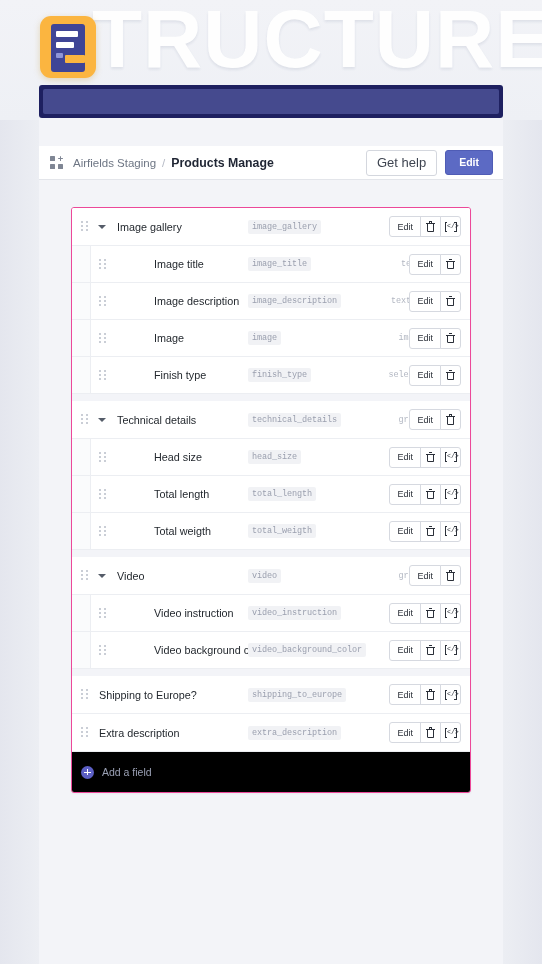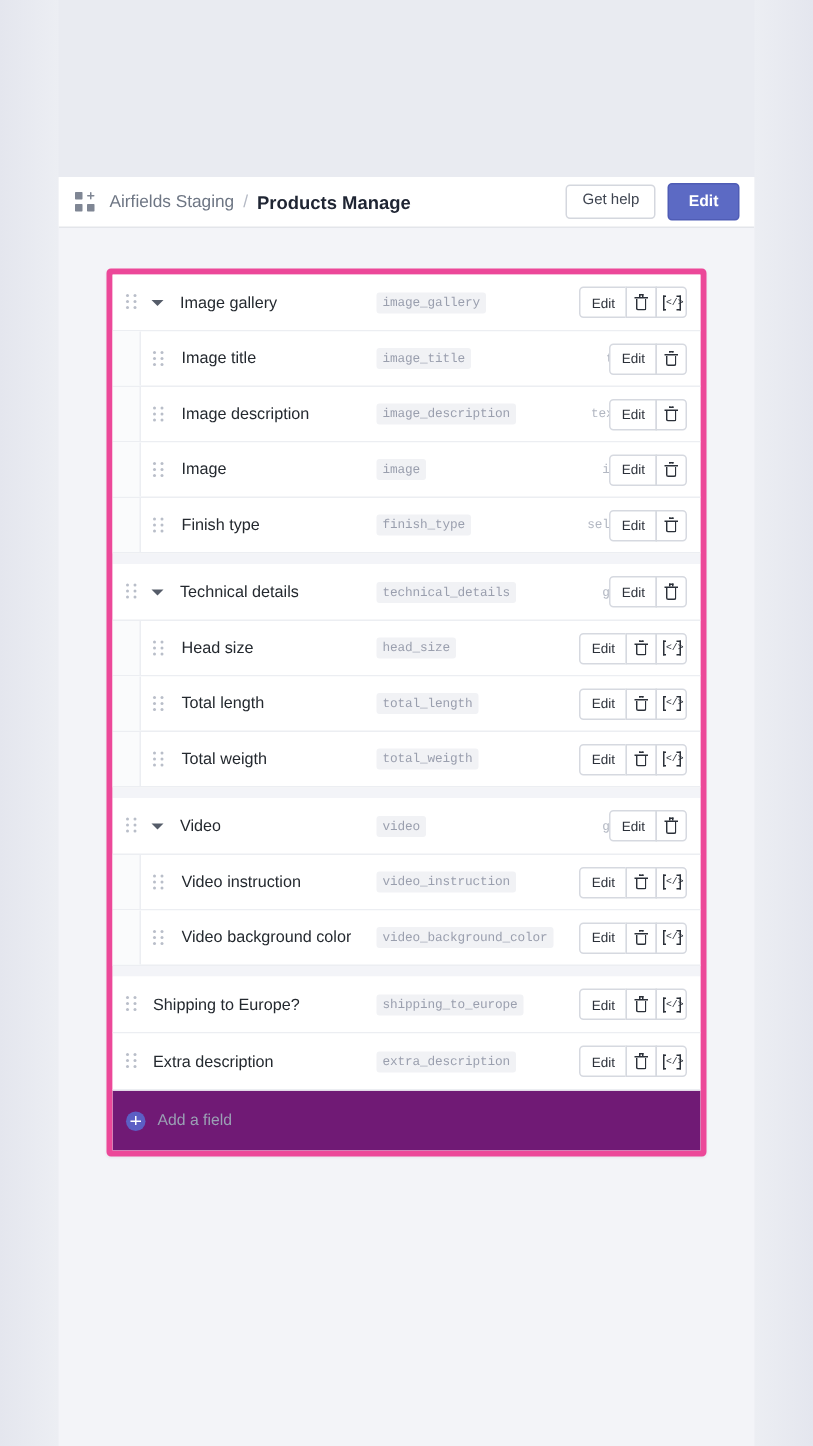--- a/index.html
+++ b/index.html
@@ -99,20 +99,21 @@
     overflow: hidden;
   }
 
   .topbar {
     height: 34px;
     background: #ffffff;
     border-bottom: 1px solid #e3e5ea;
     display: flex;
     align-items: center;
     padding: 0 10px 0 11px;
+    margin-top: 28px;
   }
 
   .bc-icon { width: 15px; height: 14px; position: relative; flex: 0 0 auto; margin-right: 8px; }
   .bc-icon i {
     position: absolute;
     background: #7f8694;
     width: 5px; height: 5px;
     border-radius: .5px;
   }
   .bc-icon i.a { left: 0;  top: 0; }
@@ -121,21 +122,21 @@
   .bc-icon i.p1 { left: 8px;  top: 2px; width: 5px; height: 1.4px; }
   .bc-icon i.p2 { left: 9.8px; top: 0px; width: 1.4px; height: 5px; }
 
   .bc-parent { font-size: 11.5px; color: #6e7684; }
   .bc-sep    { font-size: 11.5px; color: #b4b9c4; margin: 0 6px; }
   .bc-current{ font-size: 12.3px; color: #1f2533; font-weight: 700; }
 
   .topbar-spacer { flex: 1 1 auto; }
 
   .btn-ghost {
-    font-size: 10px;
+    font-size: 13px;
     color: #3e4450;
     background: #ffffff;
     border: 1px solid #d4d7de;
     border-radius: 3px;
     padding: 5px 10px 6px;
     line-height: 1;
     cursor: pointer;
   }
   .btn-primary {
     font-size: 10.5px;
@@ -152,38 +153,39 @@
 
   
   .content {
     padding: 27px 32px 0 32px;
     height: 812px;
     overflow: hidden;
   }
 
   .card {
     background: #ffffff;
-    border: 4px solid #ec4899;
+    border: 1px solid #ec4899;
     border-radius: 3px;
     box-shadow: 0 1px 2px rgba(30,40,70,.05);
     overflow: hidden;
   }
 
   
   .row {
     display: flex;
     align-items: center;
     height: 37px;
     background: #ffffff;
     border-bottom: 1px solid #eceef2;
     position: relative;
   }
   .row.child {
     padding-left: 18px;
     background: #ffffff;
+    gap: 36px;
   }
   .row.child::before {
     content: "";
     position: absolute;
     left: 0; top: 0; bottom: 0;
     width: 18px;
     background: #fafbfc;
     border-right: 1px solid #eceef2;
   }
   .row.parent { height: 38px; }
@@ -302,21 +304,21 @@
   
   .add-row {
     display: flex;
     align-items: center;
     height: 38px;
     padding-left: 27px;
     background: #f1f1f9;
     border-bottom: 1px solid #eceef2;
   }
   .add-row.plain {
-    background: #701a75;
+    background: #000000;
     padding-left: 9px;
     border-bottom: none;
     height: 40px;
   }
   .plus {
     width: 13px; height: 13px;
     border-radius: 50%;
     background: #5c5fc4;
     position: relative;
     flex: 0 0 auto;
@@ -348,20 +350,34 @@
   .edge-r { right: 0; background: linear-gradient(270deg,#e4e6ee 0%, #eceef3 100%); }
 </style>
 </head>
 <body>
 
 <div id="root">
 
   <div class="edge-l"></div>
   <div class="edge-r"></div>
 
+  <div class="hero">
+    <div class="ghost-word">TRUCTURE</div>
+    <div class="logo-tile">
+      <div class="logo-doc">
+        <span class="logo-line l1"></span>
+        <span class="logo-line l2"></span>
+        <span class="logo-line l3"></span>
+        <span class="logo-accent"></span>
+      </div>
+    </div>
+    <div class="navy-bar">
+      <div class="navy-bar-inner"></div>
+    </div>
+  </div>
 
   <div class="app-window">
 
     <div class="topbar">
       <span class="bc-icon">
         <i class="a"></i>
           <i class="b"></i>
           <i class="c"></i>
           <i class="p1"></i>
           <i class="p2"></i>

